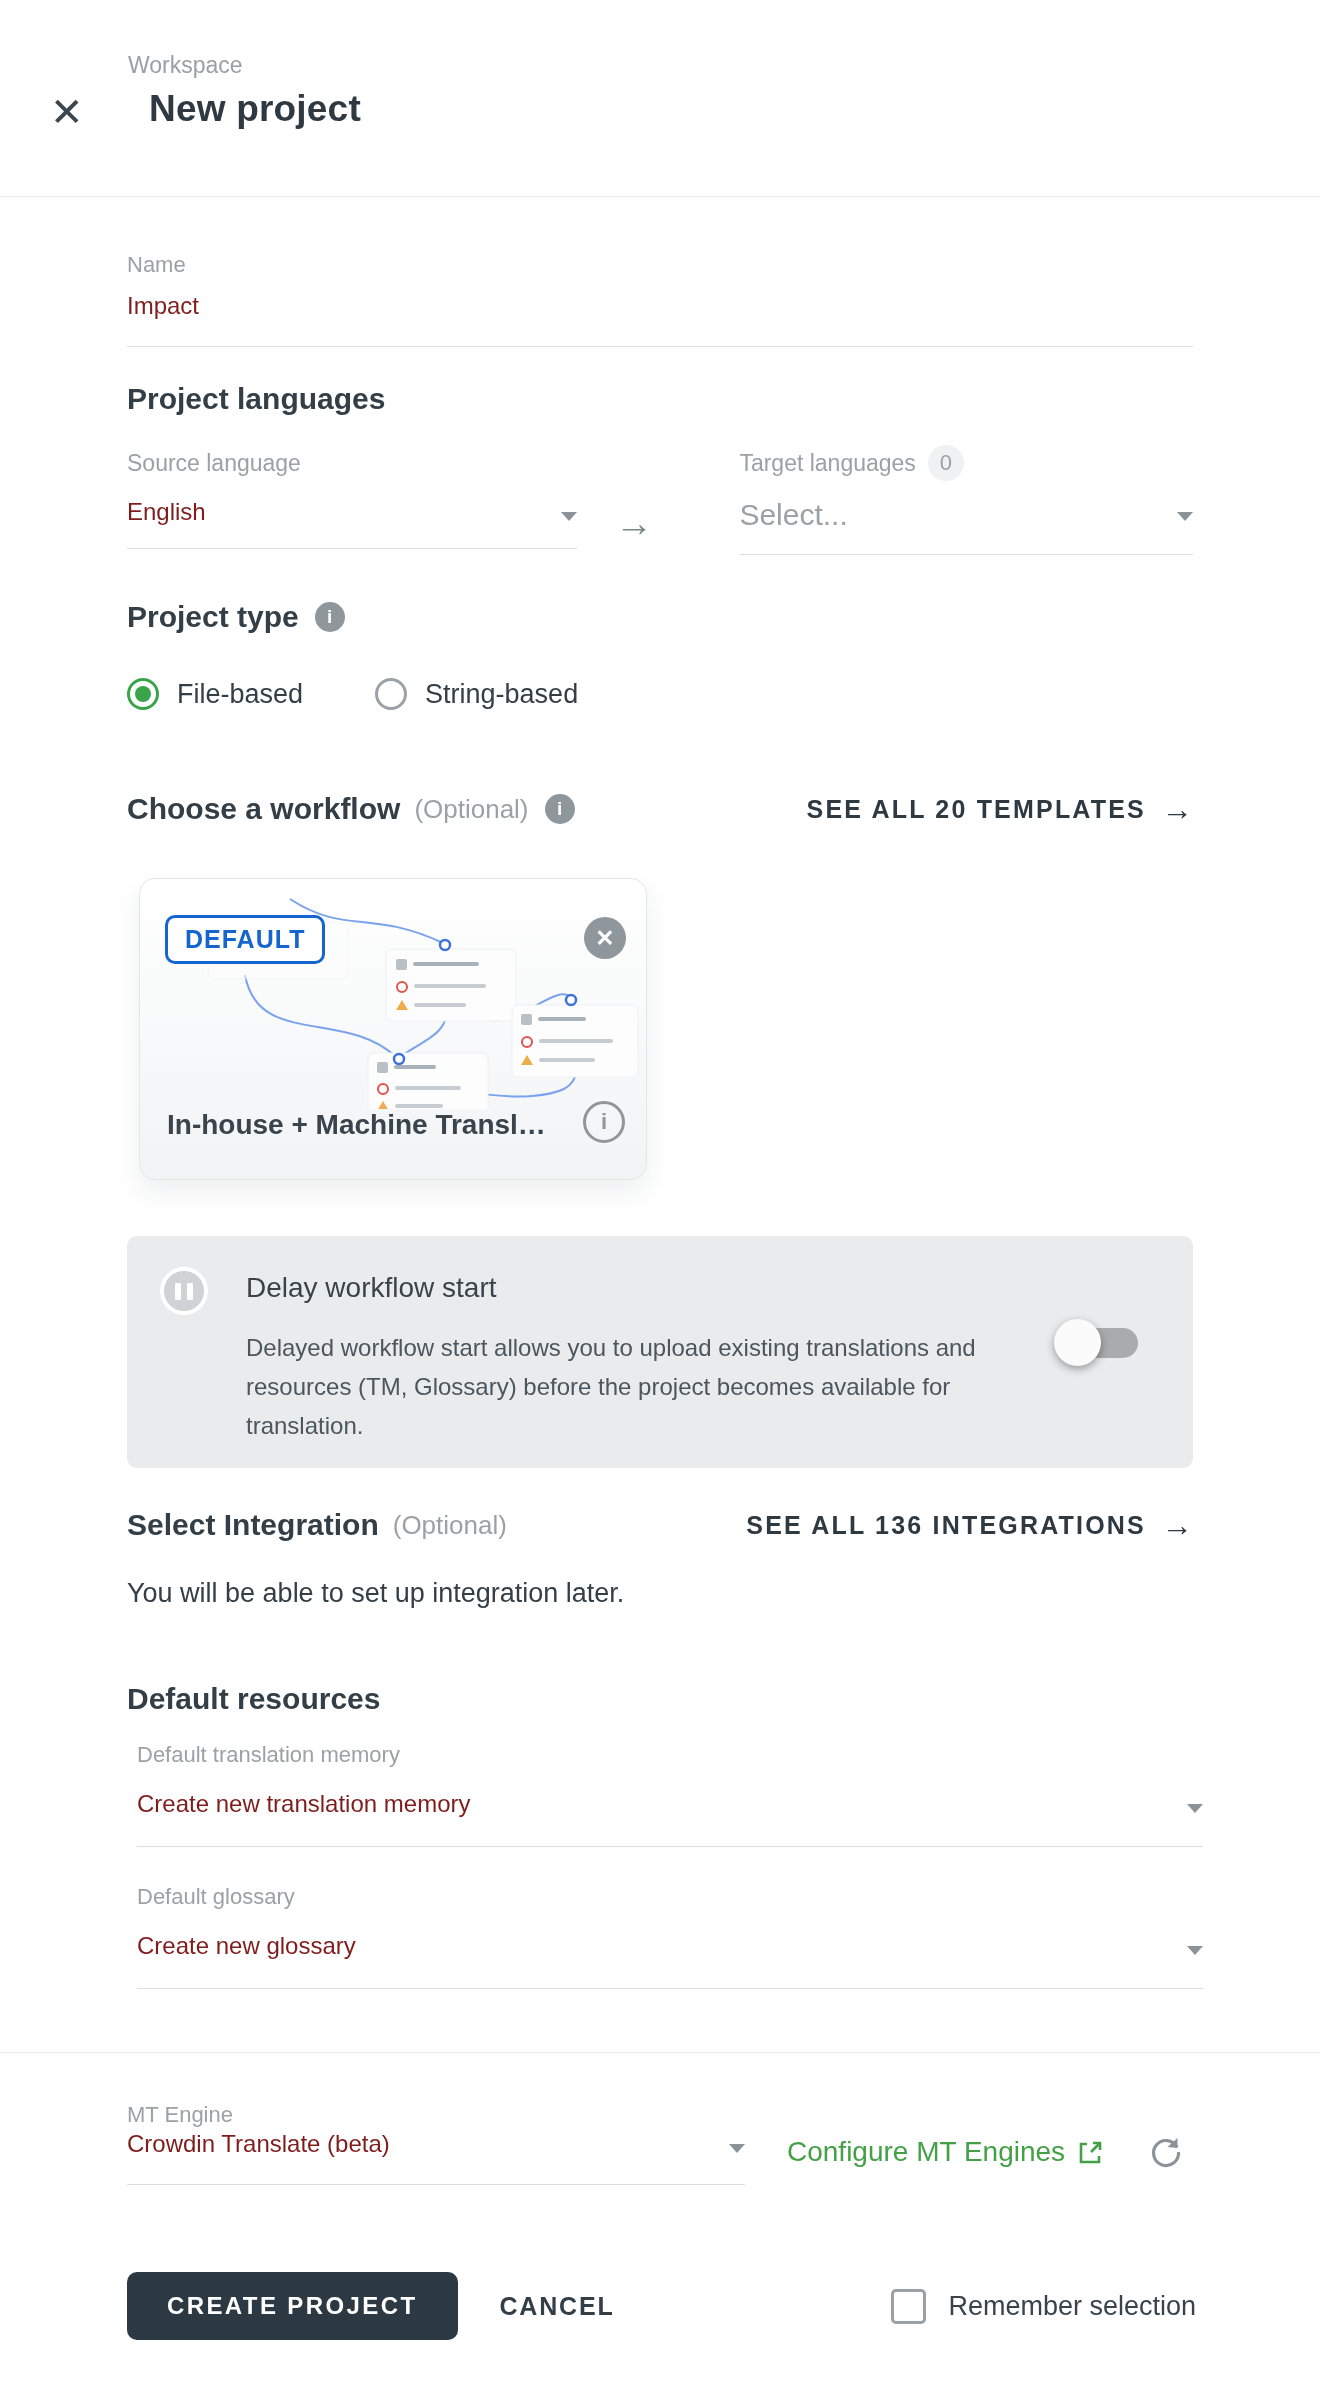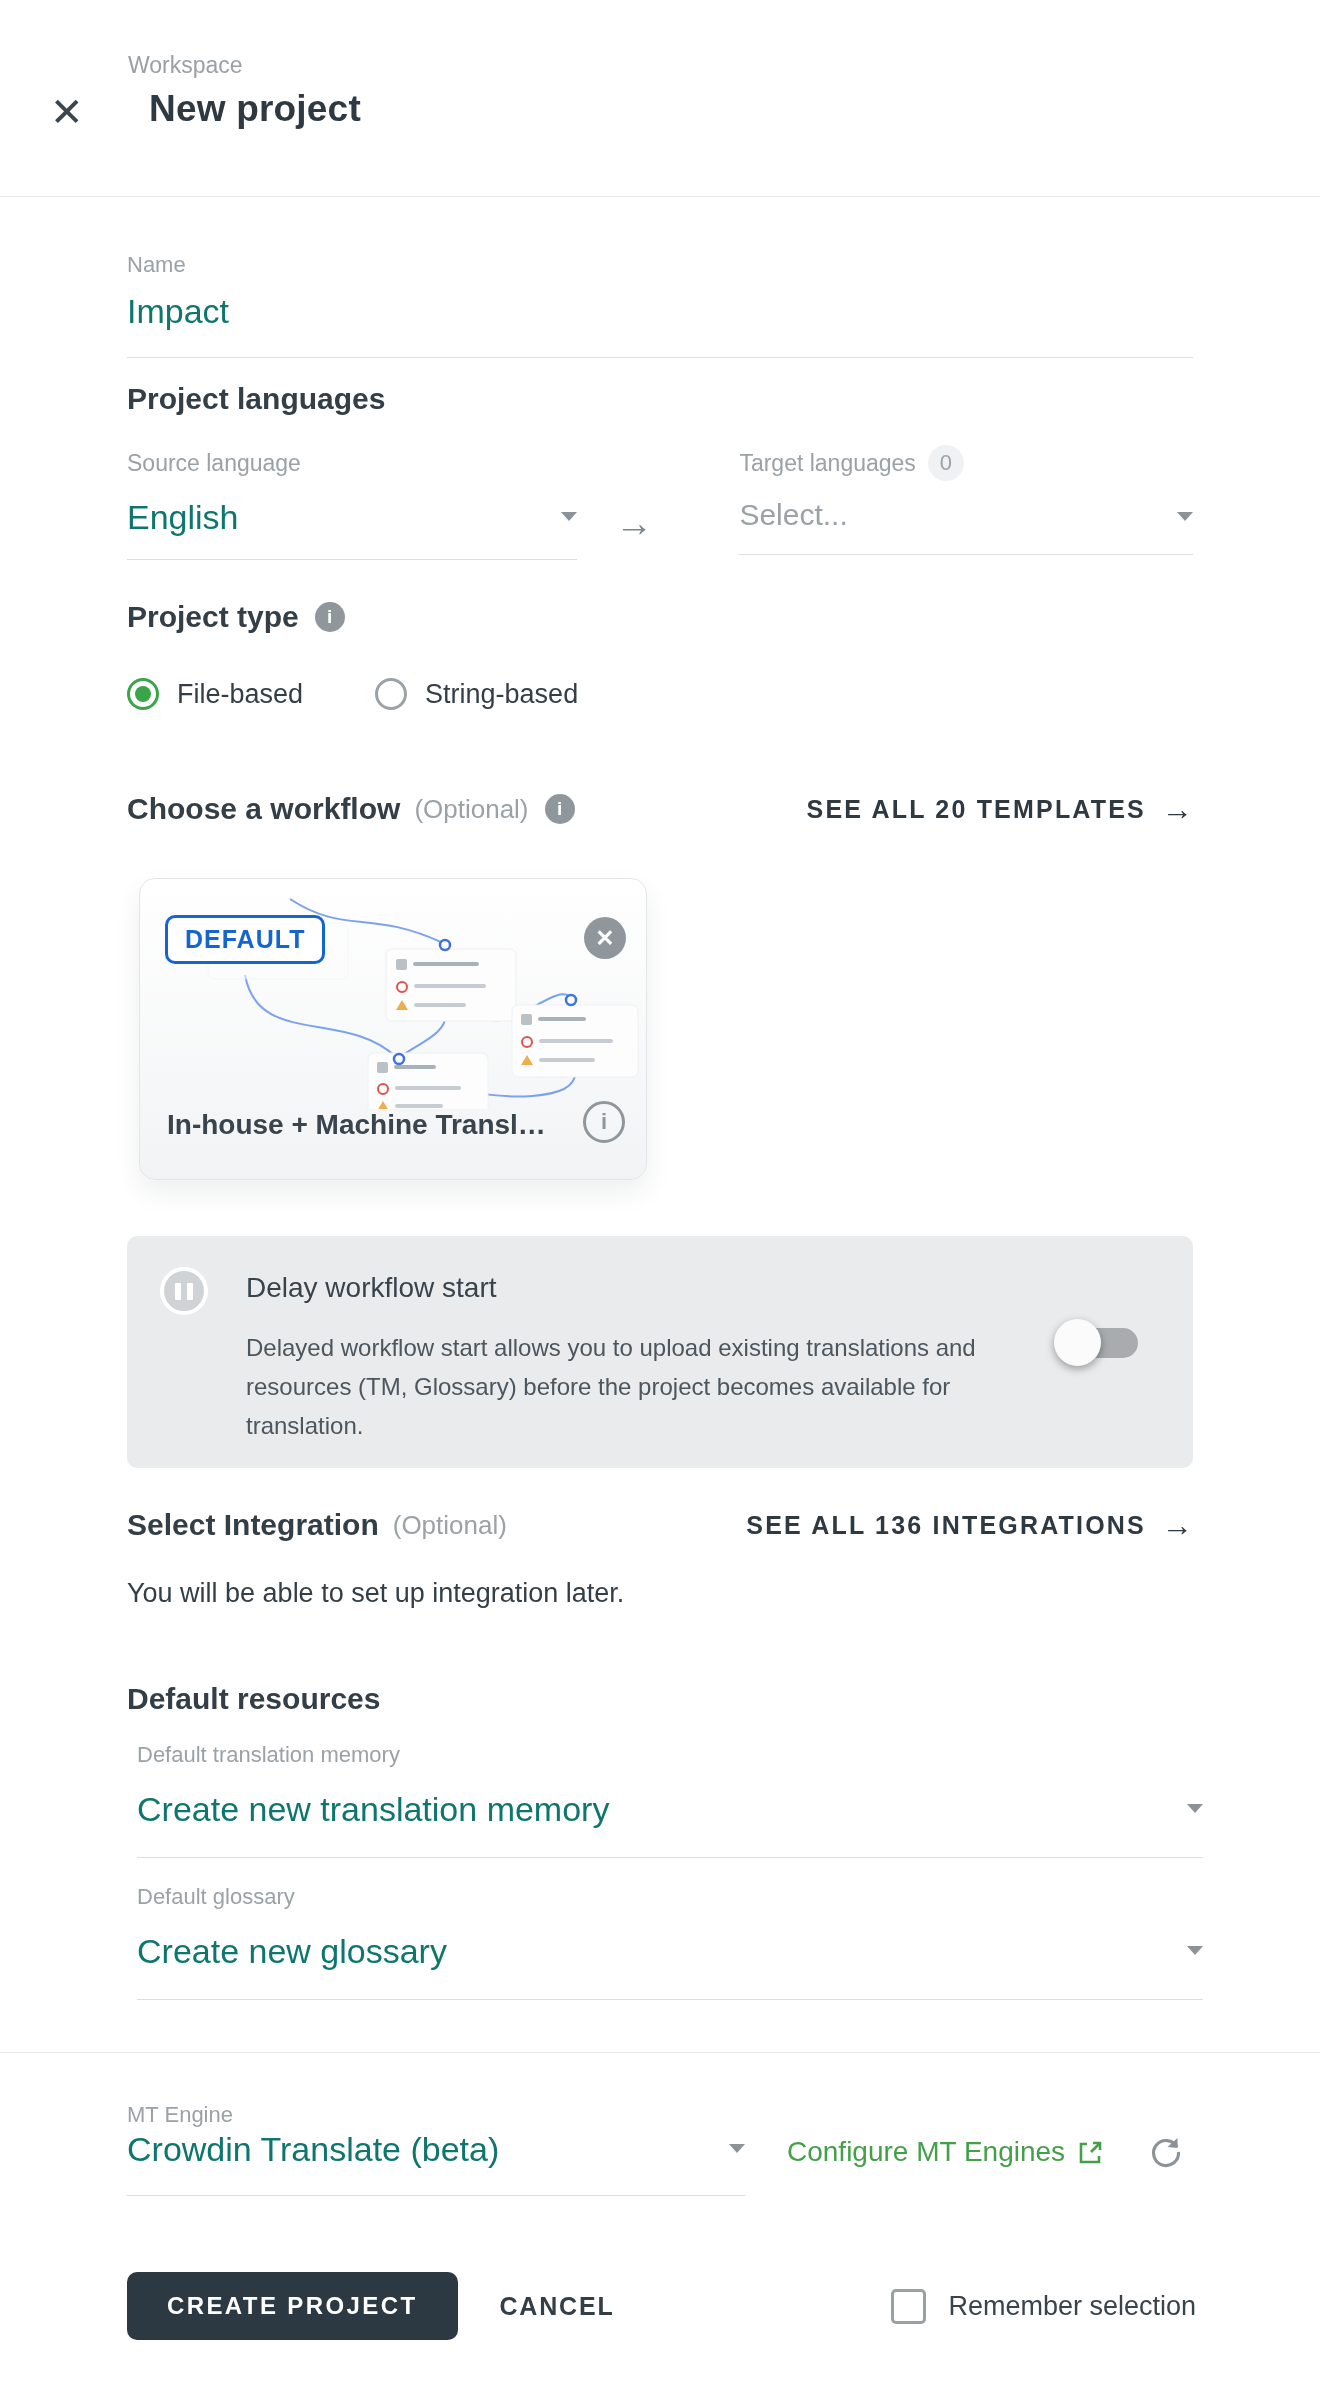--- a/index.html
+++ b/index.html
@@ -8,21 +8,21 @@
   .page { position:relative; width:1320px; height:2400px; background:#fff; overflow:hidden; }
 
   
   #header { left:0; top:0; width:1320px; height:197px; border-bottom:1px solid #e7e9ea; position:absolute; }
   #crumb { position:absolute; left:128px; top:52px; font-size:23px; color:#99a0a6; }
   #page-title { position:absolute; left:127px; top:88px; font-size:37px; font-weight:700; color:#2f3941; letter-spacing:.2px;margin-left:22px; }
   #close-x { position:absolute; left:50px; top:92px; font-size:40px; color:#3c464e; line-height:1; cursor:pointer; font-weight:400; }
 
   .small-label { font-size:22px; color:#9aa1a7; }
   .tiny-label  { font-size:23px; color:#9aa1a7; }
-  .value-text  { font-size:34px; color:#0f766e; }
+  .value-text  { font-size:24px; color:#7f1d1d; }
   .placeholder-text { font-size:30px; color:#9aa1a7; }
   .underlined { border-bottom:1px solid #dcdfe1; }
   .caret { width:0; height:0; border-left:8px solid transparent; border-right:8px solid transparent; border-top:9px solid #8b9298; margin-top:14px; }
 
   
   #name-group { position:absolute; left:127px; top:240px; width:1066px;margin-top:12px; }
   #name-group .field-value { margin-top:14px; padding-bottom:26px; }
 
   
   #languages-heading { position:absolute; left:127px; top:382px; }

